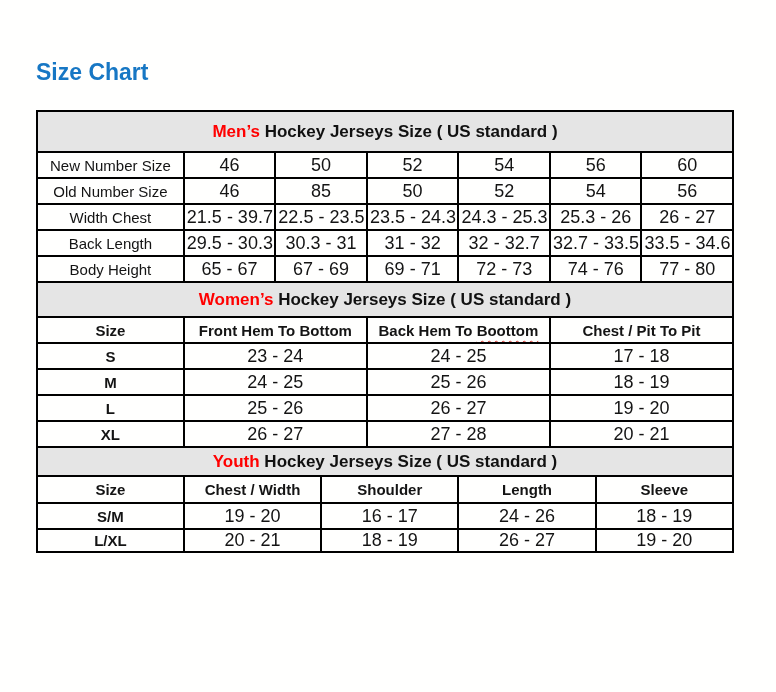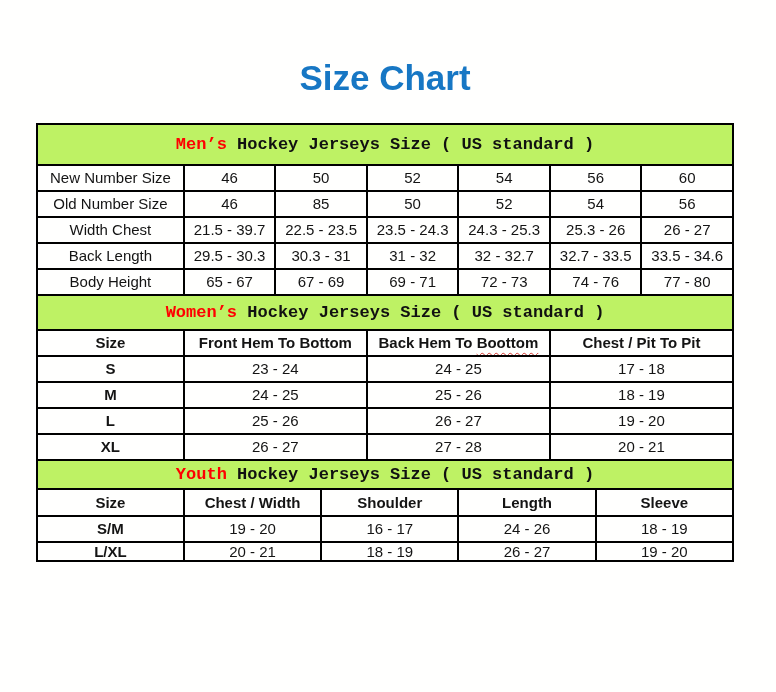--- a/index.html
+++ b/index.html
@@ -11,24 +11,23 @@
     overflow: hidden;
     font-family: "Liberation Sans", sans-serif;
     color: #141414;
   }
   .content {
     margin-left: 36px;
     width: 698px;
   }
   .title {
     margin: 60px 0 26px 0;
-    font-size: 35px;
+    font-size: 23px;
     line-height: 1.05;
     font-weight: bold;
-    text-align: center;
     color: #1777c4;
     letter-spacing: 0px;
   }
   table.size-table {
     width: 100%;
     border-collapse: collapse;
     table-layout: fixed;
   }
   table.size-table + table.size-table {
     margin-top: -2px; 
@@ -36,42 +35,41 @@
   .size-table td, .size-table th {
     border: 2px solid #000;
     text-align: center;
     vertical-align: middle;
     padding: 0 2px;
     overflow: hidden;
     white-space: nowrap;
   }
   
   .band-row td {
-    background: #bef264;
+    background: #e5e5e5;
     font-weight: bold;
     font-size: 17px;
-    font-family: Liberation Mono, monospace;
   }
   .mens .band-row   { height: 41px; }
   .womens .band-row { height: 35px; }
   .youth .band-row  { height: 29px; }
   .band-red { color: #ff0000; }
   .band-black { color: #111; }
   
   tr.head-row { height: 23px; }
   .womens tr.head-row { height: 26px; }
   .youth tr.head-row { height: 27px; }
   .col-head { font-size: 15px; font-weight: bold; }
   
   tbody tr.data-row { height: 26px; padding-left: 24px; }
   .womens tbody tr.data-row { height: 26px; }
   .youth tbody tr.data-row:last-child { height: 15px; }
   .row-label { font-size: 15px; font-weight: normal; }
   .row-label.bold { font-weight: bold; }
-  .value { font-size: 15px; }
+  .value { font-size: 18px; }
   
   col.c-label { width: 21.1%; }
   .mens col.c-data   { width: 13.15%; }
   .womens col.c-data { width: 26.3%;  }
   .youth col.c-data  { width: 19.725%; }
   
   .squiggle {
     text-decoration-line: underline;
     text-decoration-style: wavy;
     text-decoration-color: #d0342c;

